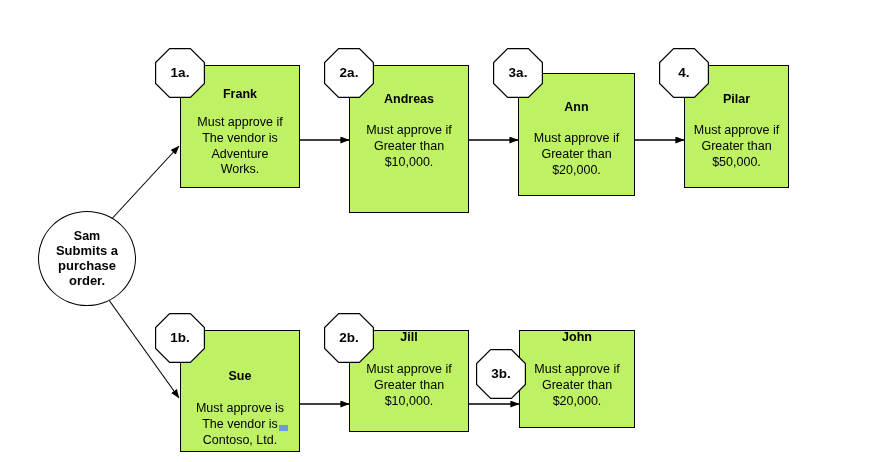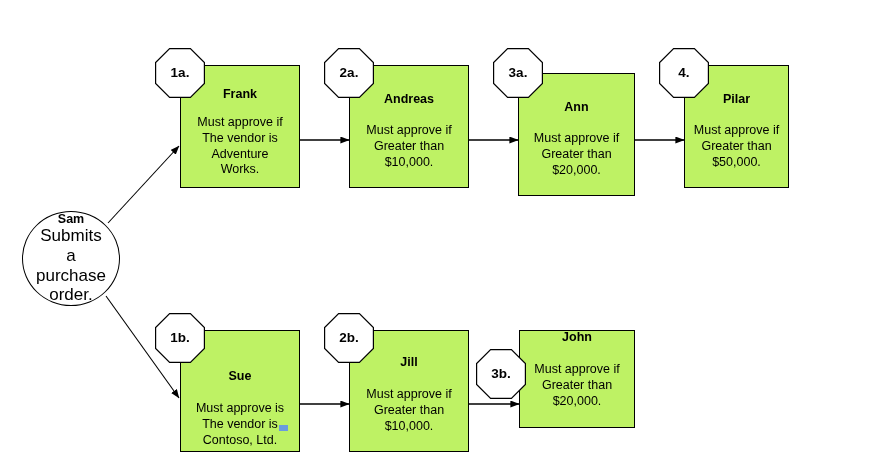--- a/index.html
+++ b/index.html
@@ -42,22 +42,23 @@
     text-align: center;
     line-height: 1.16;
     font-size: 12.5px;
     z-index: 3;
   }
   .start-node .role {
     font-weight: bold;
     font-size: 12.5px;
   }
   .start-node .desc {
-    font-size: 17px;
+    font-size: 13px;
     padding: 0 14px;
+    font-weight: bold;
   }
 
   
   .step-box {
     position: absolute;
     border: 1px solid #000000;
     background: #bef264;
     box-sizing: border-box;
     z-index: 2;
     text-align: center;
@@ -126,36 +127,36 @@
     <line x1="106" y1="296" x2="179" y2="398" stroke="#000000" stroke-width="1.1" marker-end="url(#arrowhead)"></line>
 
     <line x1="300" y1="140" x2="349" y2="140" stroke="#000000" stroke-width="1.3" marker-end="url(#arrowhead)"></line>
     <line x1="468" y1="140" x2="518" y2="140" stroke="#000000" stroke-width="1.3" marker-end="url(#arrowhead)"></line>
     <line x1="634" y1="140" x2="684" y2="140" stroke="#000000" stroke-width="1.3" marker-end="url(#arrowhead)"></line>
 
     <line x1="300" y1="404" x2="349" y2="404" stroke="#000000" stroke-width="1.3" marker-end="url(#arrowhead)"></line>
     <line x1="468" y1="404" x2="519" y2="404" stroke="#000000" stroke-width="1.3" marker-end="url(#arrowhead)"></line>
   </svg>
 
-  <div class="start-node" style="left:22px; top:211px; width:98px; height:95px;">
+  <div class="start-node" style="left:38px; top:211px; width:98px; height:95px;">
     <div class="role">Sam</div>
     <div class="desc">Submits a
 purchase
 order.</div>
   </div>
 
   <div class="step-box" style="left:180px; top:65px; width:120px; height:123px; padding-top:22px;">
     <div class="role">Frank</div>
     <div class="rule" style="margin-top:13px;">Must approve if
 The vendor is
 Adventure
 Works.</div>
   </div>
 
-  <div class="step-box" style="left:349px; top:65px; width:120px; height:123px; padding-top:27px;">
+  <div class="step-box" style="left:349px; top:65px; width:120px; height:148px; padding-top:27px;">
     <div class="role">Andreas</div>
     <div class="rule" style="margin-top:16px;">Must approve if
 Greater than
 $10,000.</div>
   </div>
 
   <div class="step-box" style="left:518px; top:65px; width:117px; height:123px; padding-top:27px;margin-top:8px;">
     <div class="role">Ann</div>
     <div class="rule" style="margin-top:16px;">Must approve if
 Greater than
@@ -169,21 +170,21 @@
 $50,000.</div>
   </div>
 
   <div class="step-box" style="left:180px; top:330px; width:120px; height:122px; padding-top:39px;">
     <div class="role">Sue</div>
     <div class="rule" style="margin-top:17px;">Must approve is
 The vendor is
 Contoso, Ltd.</div>
   </div>
 
-  <div class="step-box" style="left:349px; top:330px; width:120px; height:122px; padding-top:25px;">
+  <div class="step-box" style="left:349px; top:330px; width:120px; height:102px; ">
     <div class="role">Jill</div>
     <div class="rule" style="margin-top:17px;">Must approve if
 Greater than
 $10,000.</div>
   </div>
 
   <div class="step-box" style="left:519px; top:330px; width:116px; height:98px; ">
     <div class="role">John</div>
     <div class="rule" style="margin-top:17px;">Must approve if
 Greater than

